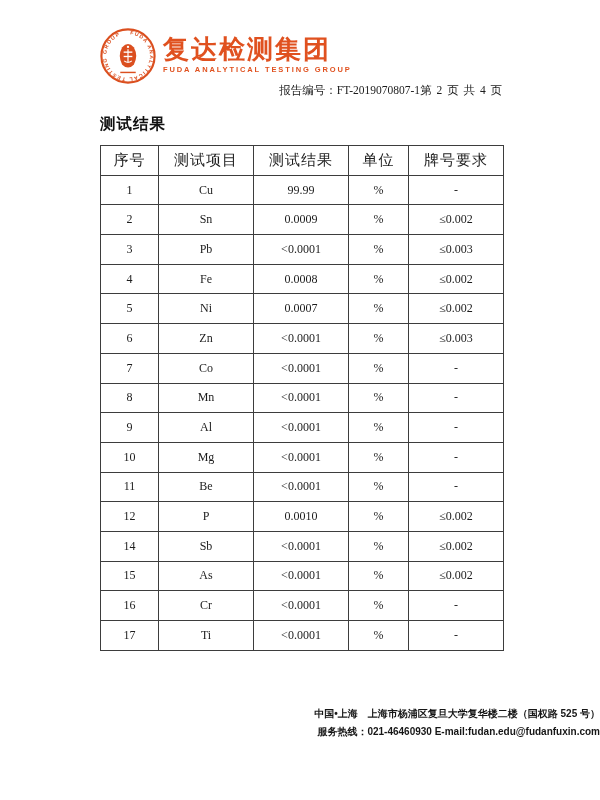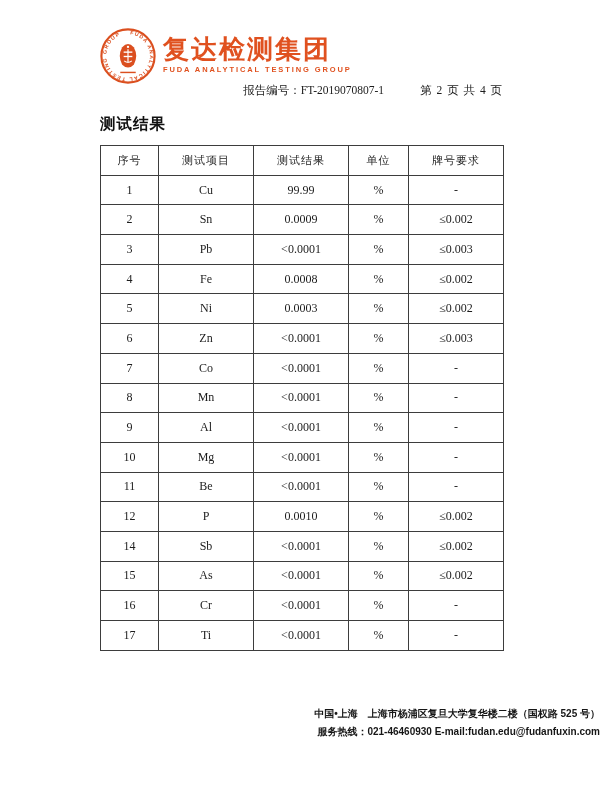--- a/index.html
+++ b/index.html
@@ -37,21 +37,21 @@
     color: var(--accent);
     margin-top: 2px;
     white-space: nowrap;
   }
 
   .meta-row {
     position: absolute; left: 100px; right: 97px; top: 83px;
     display: flex; justify-content: flex-end; align-items: baseline;
     font-size: 11.5px;
   }
-  .meta-row .page-num { letter-spacing: 1px; margin-left: 36px; }
+  .meta-row .page-num { letter-spacing: 1px; }
 
   
   .section-title {
     position: absolute; left: 100px; top: 114px;
     font-family: "Liberation Sans", "DejaVu Sans", sans-serif;
     font-weight: bold;
     font-size: 15.5px;
     letter-spacing: 1px;
     color: #111;
   }
@@ -65,21 +65,21 @@
     font-size: 12px;
   }
   table.results th, table.results td {
     border: 1px solid var(--border);
     height: 29.7px;
     text-align: center;
     vertical-align: middle;
     font-weight: normal;
     padding: 0 2px;
   }
-  table.results th { font-size: 11px; letter-spacing: 1px; }
+  table.results th { font-size: 15px; letter-spacing: 1px; }
 
   
   .doc-footer {
     position: absolute; left: 0; right: 0; top: 705px;
     text-align: right;
     font-family: "Liberation Sans", "DejaVu Sans", sans-serif;
     font-size: 10px; font-weight: 600;
     color: #161616;
     line-height: 18px;
   }
@@ -164,21 +164,21 @@
         <tr>
           <td>4</td>
           <td>Fe</td>
           <td>0.0008</td>
           <td>%</td>
           <td>≤0.002</td>
         </tr>
         <tr>
           <td>5</td>
           <td>Ni</td>
-          <td>0.0003</td>
+          <td>0.0007</td>
           <td>%</td>
           <td>≤0.002</td>
         </tr>
         <tr>
           <td>6</td>
           <td>Zn</td>
           <td>&lt;0.0001</td>
           <td>%</td>
           <td>≤0.003</td>
         </tr>

